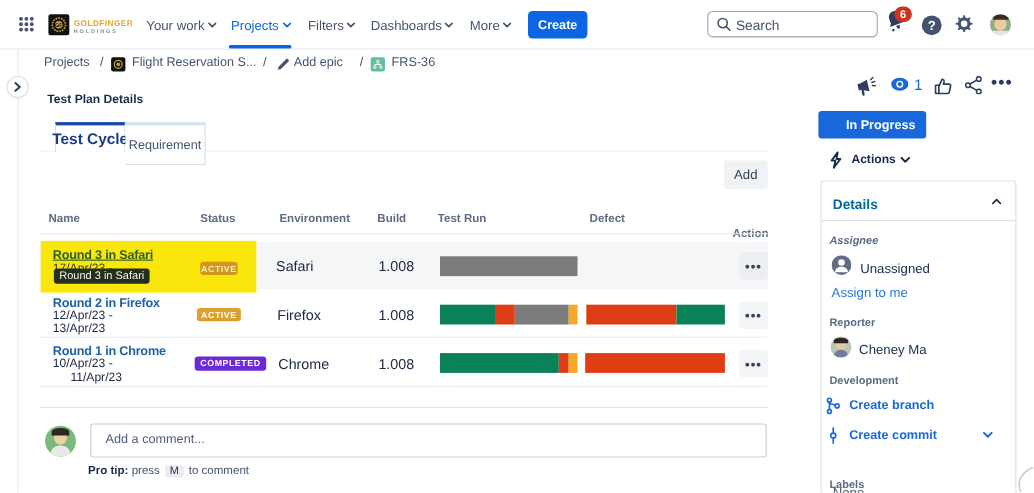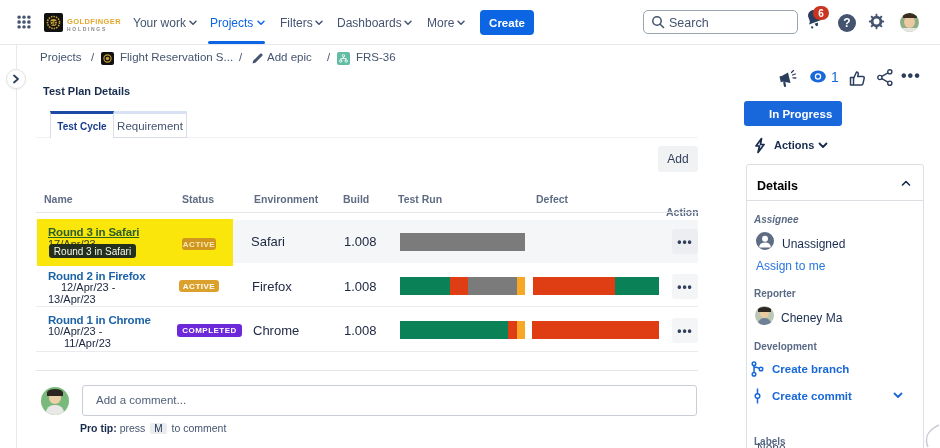--- a/index.html
+++ b/index.html
@@ -136,22 +136,22 @@
         <circle cx="1.8" cy="7" r="1.2"></circle>
         <circle cx="7.2" cy="7" r="1.2"></circle>
       <path d="M4.5 3 L4.5 4.6 M4.5 4.6 L1.8 4.6 L1.8 5.8 M4.5 4.6 L7.2 4.6 L7.2 5.8"></path>
     </g>
   </svg>
   <div class="abs" style="left:356px;top:51px;font-size:11.5px;color:#44546F;">FRS-36</div>
 
   <div class="abs" style="left:43px;top:85px;font-size:11px;font-weight:bold;color:#172B4D;">Test Plan Details</div>
 
   <div class="abs" style="left:36px;top:137px;width:662px;height:1px;background:#F1F2F4;"></div>
-  <div class="abs" style="left:50px;top:111px;width:64px;height:27px;background:#fff;border:1px solid #D8DDE6;border-top:3px solid #1B4AA6;border-bottom:none;display:flex;align-items:center;justify-content:center;font-size:10px;font-weight:bold;color:#1A3C8C;white-space:nowrap;">Test Cycle</div>
-  <div class="abs" style="left:114px;top:111px;width:73px;height:27px;background:#fff;border:1px solid #D8DDE6;border-left:none;border-top:3px solid #D9E2F4;border-bottom:1px solid #D8DDE6;display:flex;align-items:center;justify-content:center;font-size:11.5px;color:#44546F;white-space:nowrap;">Requirement</div>
+  <div class="abs" style="left:50px;top:111px;width:64px;height:27px;background:#fff;border:1px solid #D8DDE6;border-top:3px solid #1B4AA6;border-bottom:none;display:flex;align-items:center;justify-content:center;font-size:14px;font-weight:bold;color:#1A3C8C;white-space:nowrap;">Test Cycle</div>
+  <div class="abs" style="left:114px;top:111px;width:73px;height:39px;background:#fff;border:1px solid #D8DDE6;border-left:none;border-top:3px solid #D9E2F4;border-bottom:1px solid #D8DDE6;display:flex;align-items:center;justify-content:center;font-size:11.5px;color:#44546F;white-space:nowrap;">Requirement</div>
 
   <div class="abs" style="left:658px;top:146px;width:40px;height:26px;background:#F1F2F4;border-radius:3px;display:flex;align-items:center;justify-content:center;font-size:12px;color:#33415C;">Add</div>
 
   <div class="abs hdr" style="left:44px;top:193px;">Name</div>
   <div class="abs hdr" style="left:182px;top:193px;">Status</div>
   <div class="abs hdr" style="left:254px;top:193px;">Environment</div>
   <div class="abs hdr" style="left:343px;top:193px;">Build</div>
   <div class="abs hdr" style="left:398px;top:193px;">Test Run</div>
   <div class="abs hdr" style="left:536px;top:193px;">Defect</div>
   <div class="abs hdr" style="left:666px;top:193px;margin-top:13px;">Action</div>
@@ -163,21 +163,21 @@
   <div class="abs" style="left:48px;top:238px;font-size:11px;color:#3A3F1D;">17/Apr/23 -</div>
   <div class="abs" style="left:49px;top:244px;width:87px;height:14px;background:#22301D;border-radius:3px;color:#F4F6EE;font-size:10px;display:flex;align-items:center;justify-content:center;white-space:nowrap;">Round 3 in Safari</div>
   <div class="abs badge" style="left:182px;top:238px;width:34px;height:12px;background:#D0961E;color:#F7ECB4;">ACTIVE</div>
   <div class="abs cell" style="left:251px;top:234px;">Safari</div>
   <div class="abs cell" style="left:344px;top:234px;">1.008</div>
   <div class="abs" style="left:400px;top:233px;width:125px;height:18px;background:#7B7B7B;"></div>
   <div class="abs" style="left:672px;top:229px;width:26px;height:25px;background:#EDEEF1;border-radius:3px;display:flex;align-items:center;justify-content:center;letter-spacing:1px;color:#33415C;font-weight:bold;font-size:12px;">•••</div>
 
   <div class="abs" style="left:36px;top:306px;width:662px;height:1px;background:#E9EBEE;"></div>
   <div class="abs blue-link" style="left:48px;top:270px;font-size:11.5px;font-weight:bold;letter-spacing:-0.2px;color:#1D63A8;white-space:nowrap;">Round 2 in Firefox</div>
-  <div class="abs date" style="left:61px;top:282px;text-align:right;">12/Apr/23 -</div>
+  <div class="abs date" style="left:48px;top:282px;text-align:right;">12/Apr/23 -</div>
   <div class="abs date" style="left:48px;top:294px;">13/Apr/23</div>
   <div class="abs badge" style="left:179px;top:280px;width:40px;height:12px;background:#DCA12D;">ACTIVE</div>
   <div class="abs cell" style="left:252px;top:279px;">Firefox</div>
   <div class="abs cell" style="left:344px;top:279px;">1.008</div>
   <div class="abs" style="left:400px;top:277px;width:125px;height:18px;display:flex;">
     <div style="width:50px;background:#0A8156;"></div>
       <div style="width:18px;background:#DF3E14;"></div>
       <div style="width:49px;background:#7B7B7B;"></div>
       <div style="width:8px;background:#F7A827;"></div>
   </div>
@@ -249,21 +249,21 @@
 
   <svg class="abs" style="left:753px;top:137px;" width="14" height="17" viewBox="0 0 14 17">
     <path d="M8.5 1.5 L3 9 L6.5 9 L5 15.5 L11 7.5 L7.5 7.5 Z" fill="none" stroke="#172B4D" stroke-width="1.7" stroke-linejoin="round"></path>
   </svg>
   <div class="abs" style="left:774px;top:139px;font-size:11px;font-weight:bold;color:#172B4D;">Actions</div>
   <svg class="abs" style="left:818px;top:142px;" width="10" height="7" viewBox="0 0 10 7">
       <path d="M1.5 1.5 L5 5 L8.5 1.5" fill="none" stroke="#172B4D" stroke-width="1.8" stroke-linecap="round" stroke-linejoin="round"></path>
     </svg>
 
   <div class="abs" style="left:746px;top:164px;width:178px;height:290px;border:1px solid #DCDFE4;border-radius:3px;background:#fff;"></div>
-  <div class="abs" style="left:757px;top:179px;font-size:12.5px;font-weight:bold;color:#000000;">Details</div>
+  <div class="abs" style="left:757px;top:179px;font-size:12.5px;font-weight:bold;color:#0369a1;">Details</div>
   <svg class="abs" style="left:901px;top:180px;" width="10" height="7" viewBox="0 0 10 7">
       <path d="M1.5 5 L5 1.5 L8.5 5" fill="none" stroke="#172B4D" stroke-width="1.6" stroke-linecap="round" stroke-linejoin="round"></path>
     </svg>
   <div class="abs" style="left:747px;top:200px;width:176px;height:1px;background:#DCDFE4;"></div>
 
   <div class="abs lbl" style="left:754px;top:214px;font-style:italic;">Assignee</div>
   <svg class="abs" style="left:756px;top:232px;" width="18" height="18" viewBox="0 0 18 18">
     <circle cx="9" cy="9" r="9" fill="#5E6C84"></circle>
     <circle cx="9" cy="6.7" r="3" fill="#fff"></circle>
     <path d="M3 15.5 C3.5 11.8 6 10.5 9 10.5 C12 10.5 14.5 11.8 15 15.5 Z" fill="#fff"></path>

